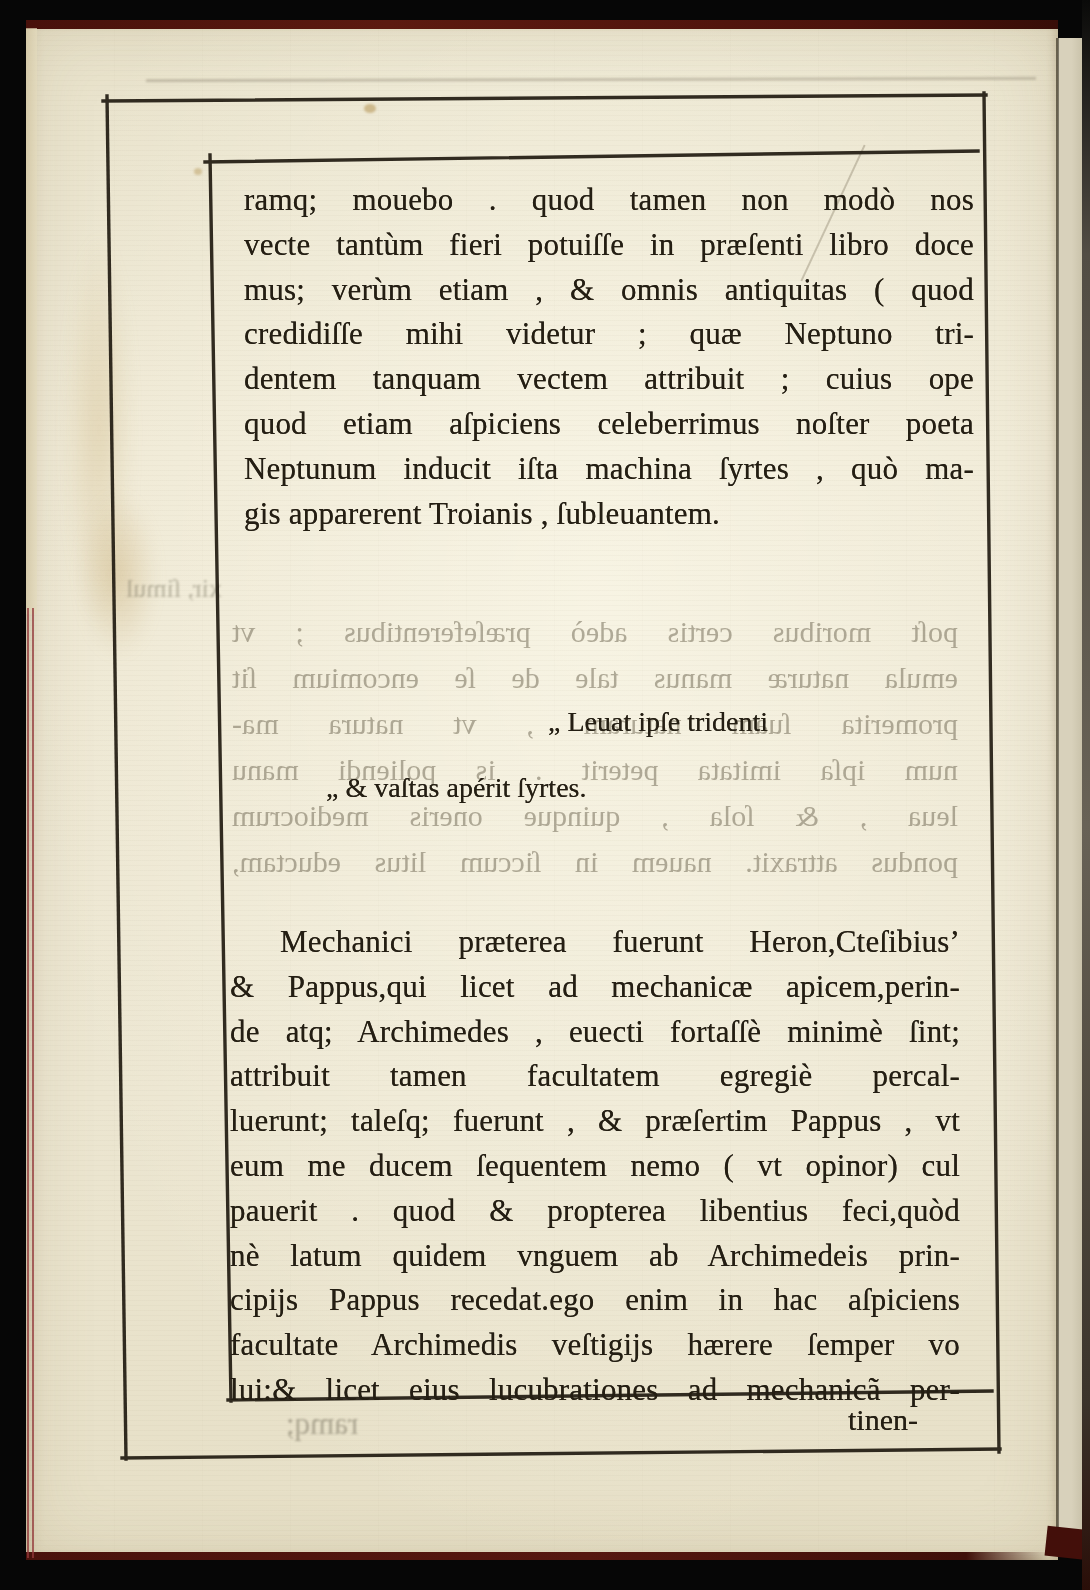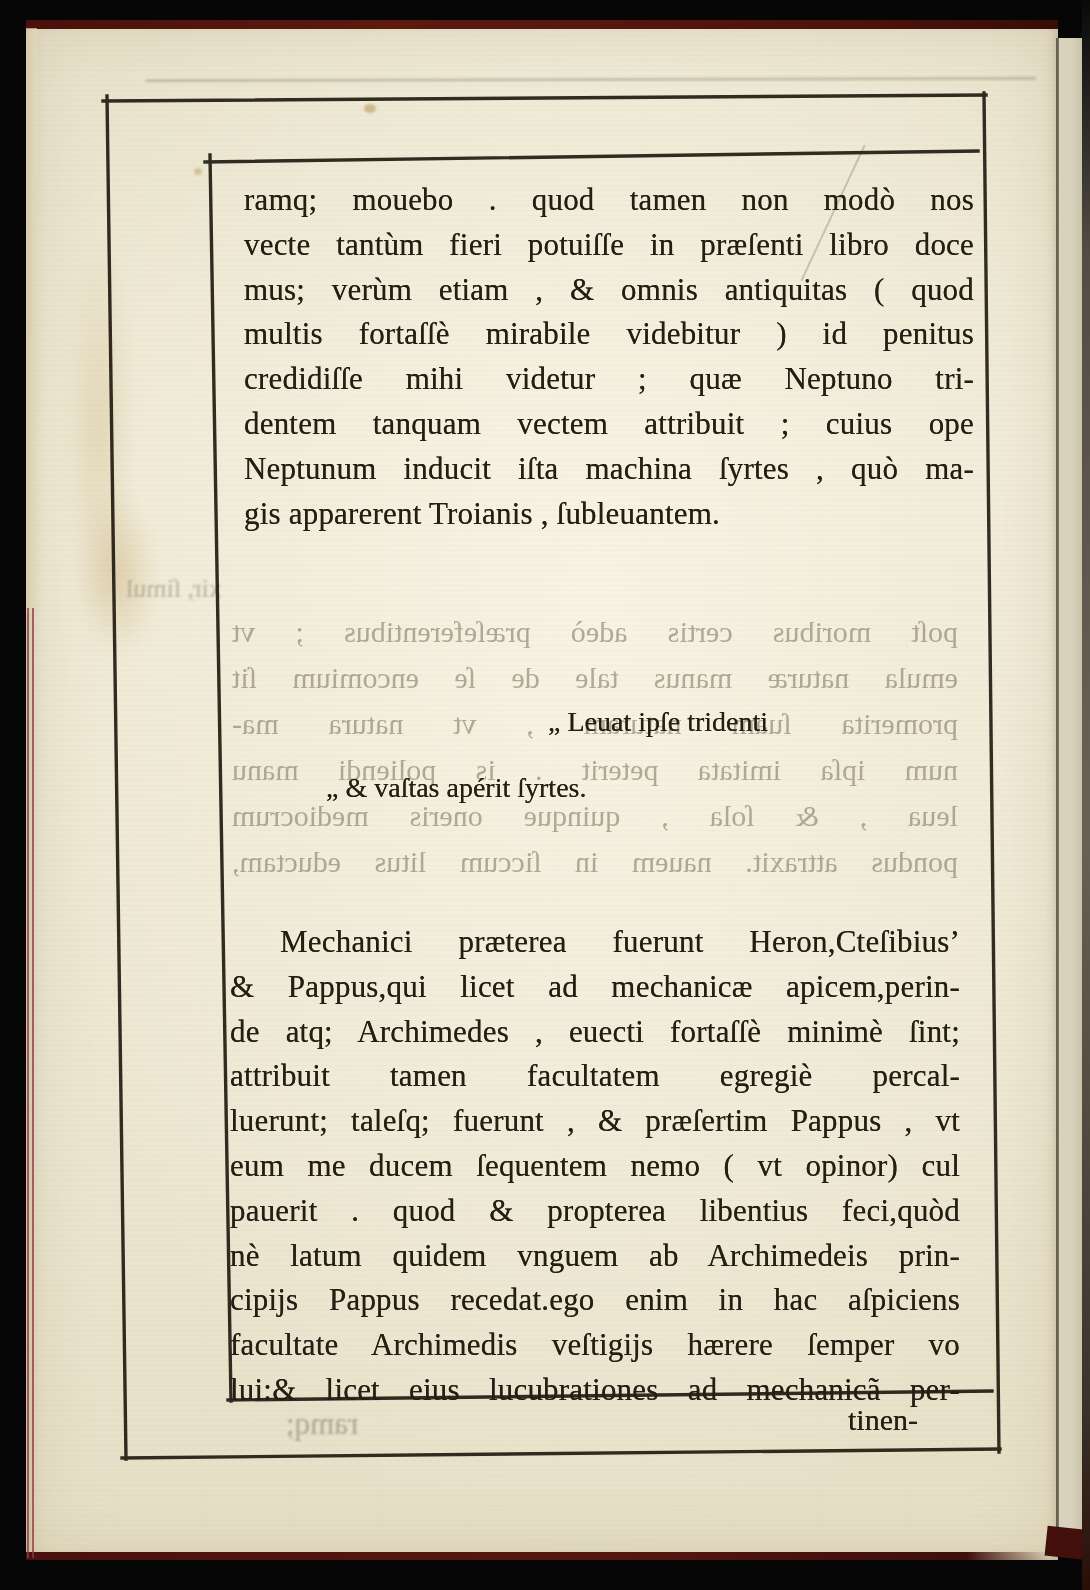--- a/index.html
+++ b/index.html
@@ -133,23 +133,23 @@
       <path d="M205,162 L978,151"></path>
       <path d="M210,155 L231,1401"></path>
       <path d="M228,1400 L992,1391"></path>
     </g>
   </svg>
 
   <div id="para1" class="textcol">
     <div class="tline">ramq; mouebo . quod tamen non modò nos</div>
     <div class="tline">vecte tantùm fieri potuiſſe in præſenti libro doce</div>
     <div class="tline">mus; verùm etiam , &amp; omnis antiquitas ( quod</div>
-    <div class="tline">multis fortaſſè mirabile videbitur ) id penitus</div>
     <div class="tline">credidiſſe mihi videtur ; quæ Neptuno tri-</div>
     <div class="tline">dentem tanquam vectem attribuit ; cuius ope</div>
+    <div class="tline">quod etiam aſpiciens celeberrimus noſter poeta</div>
     <div class="tline">Neptunum inducit iſta machina ſyrtes , quò ma-</div>
     <div class="tline noJust">gis apparerent Troianis , ſubleuantem.</div>
   </div>
 
   <div class="quote" id="quote1">„ Leuat ipſe tridenti</div>
   <div class="quote" id="quote2">„ &amp; vaſtas apérit ſyrtes.</div>
 
   <div id="para2" class="textcol">
     <div class="tline indent">Mechanici præterea fuerunt Heron,Cteſibius’</div>
     <div class="tline">&amp; Pappus,qui licet ad mechanicæ apicem,perin-</div>

